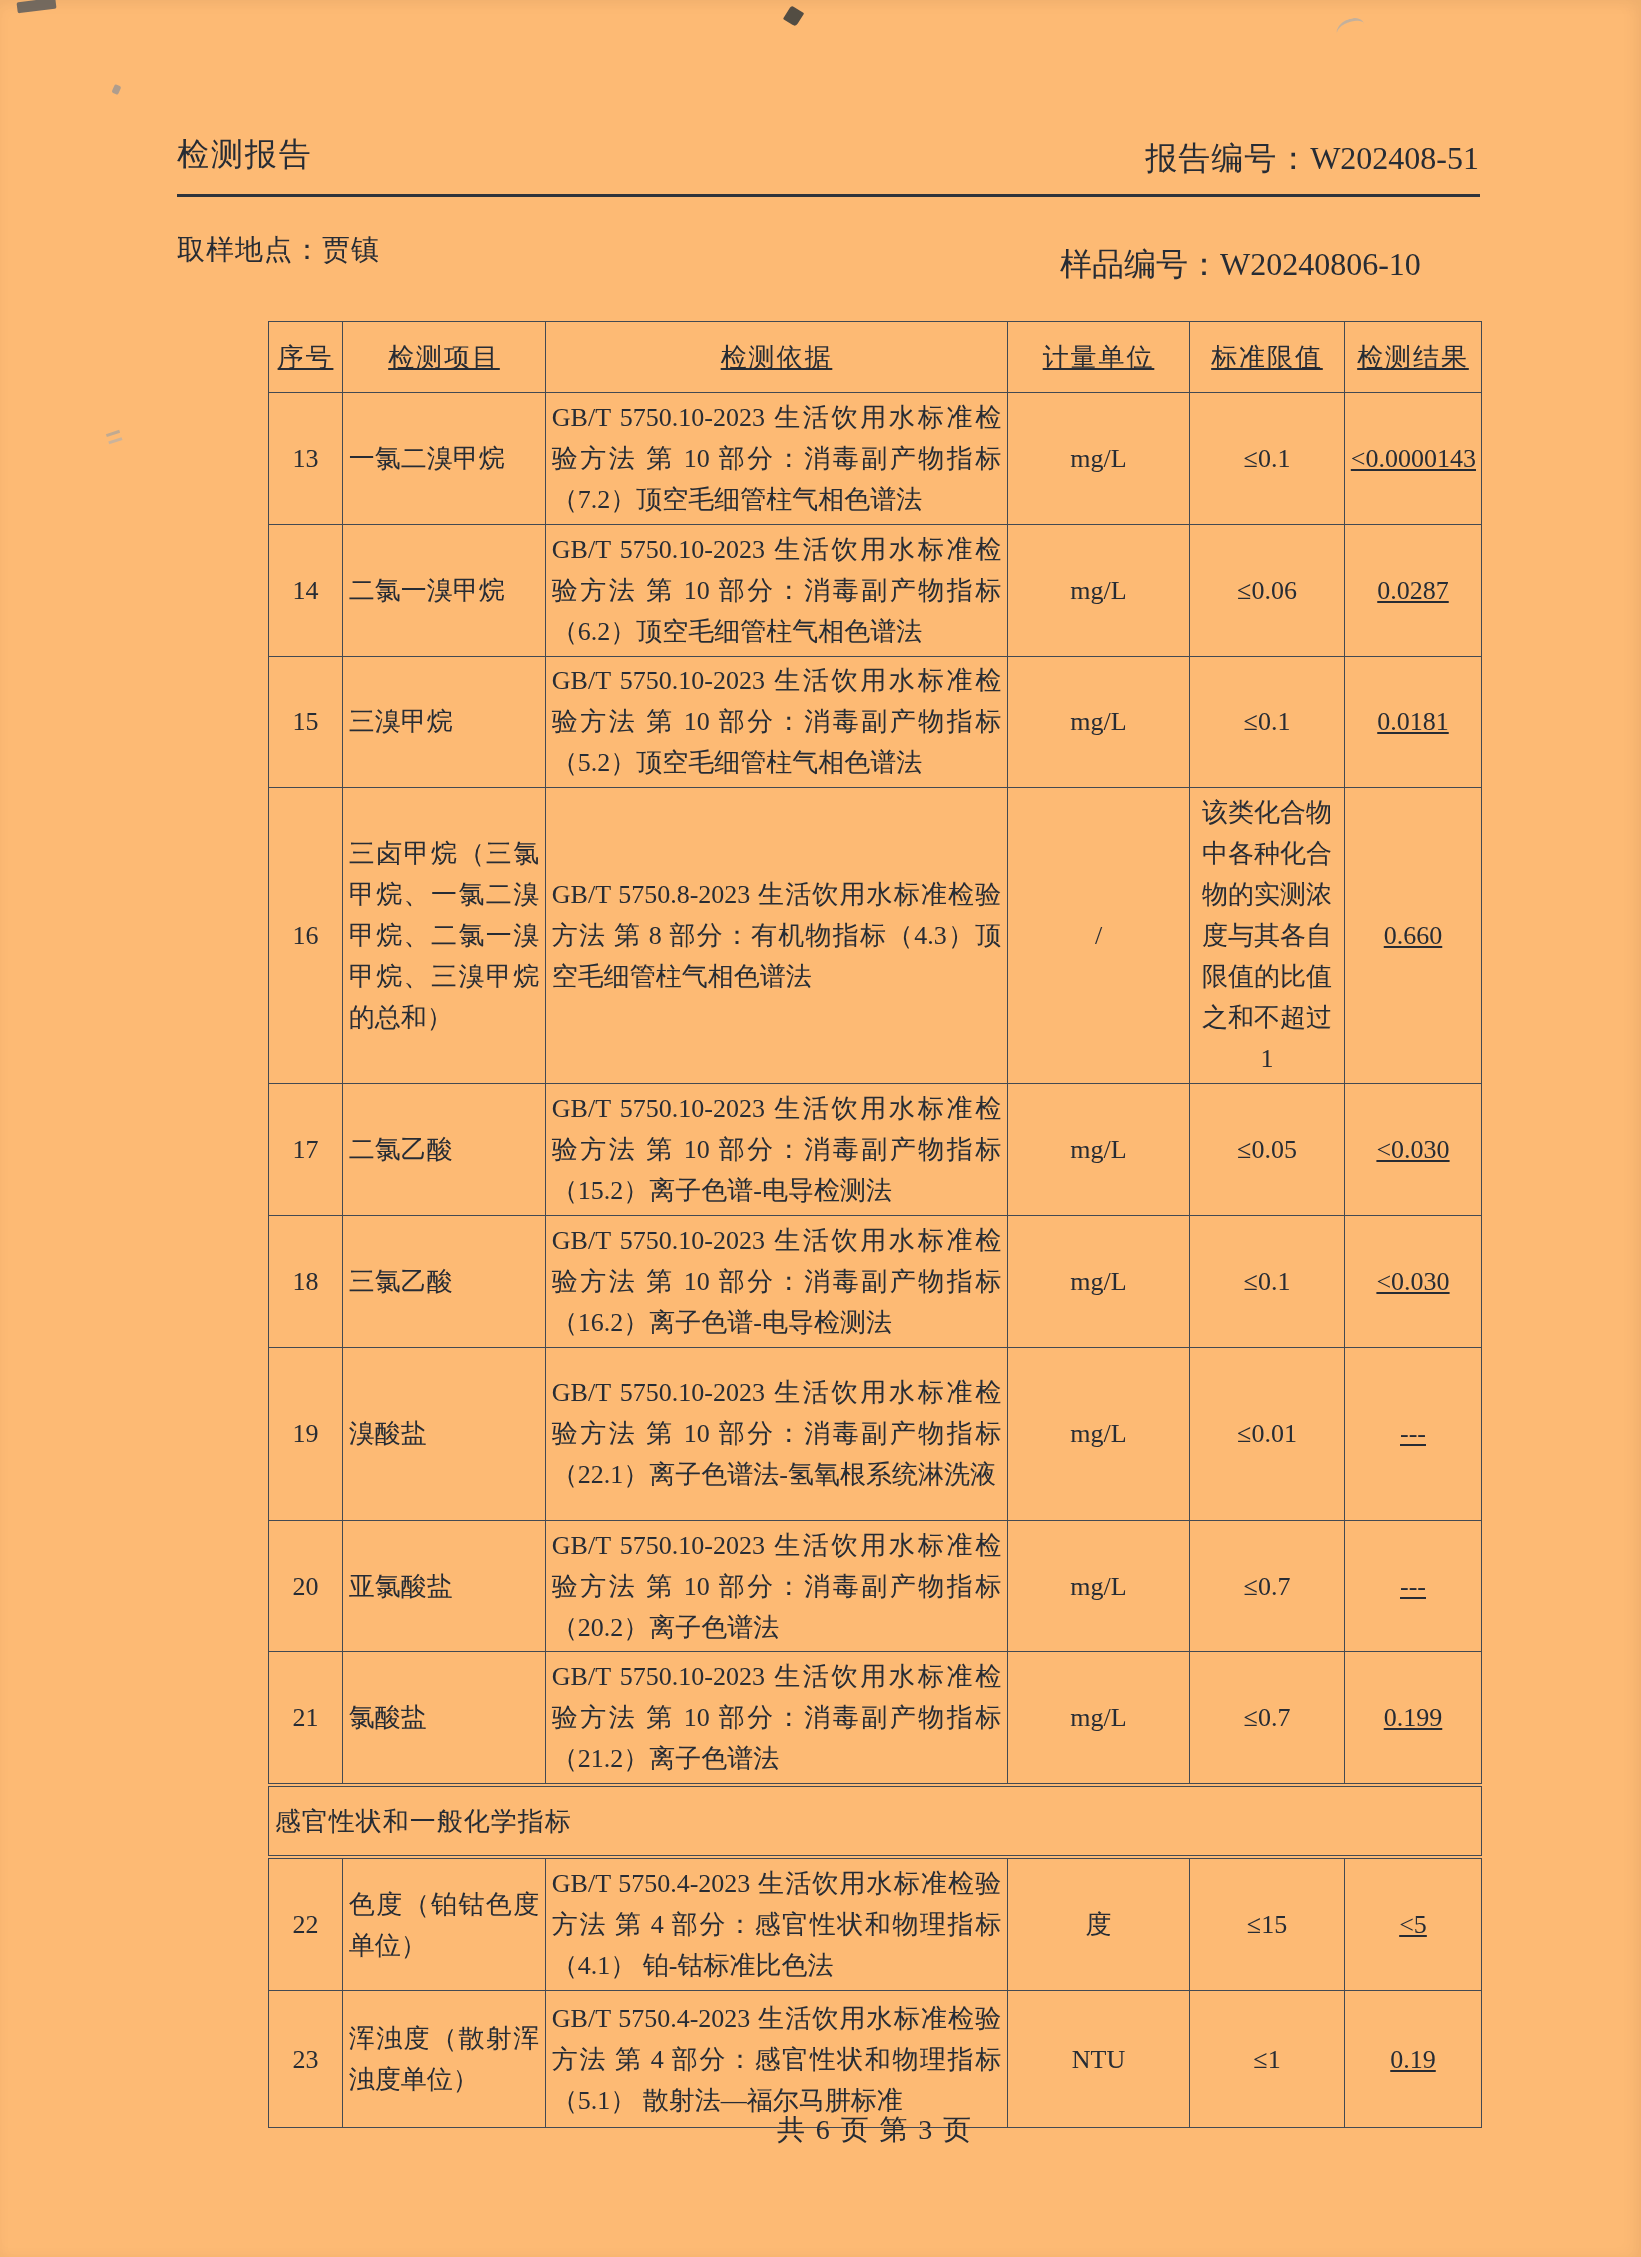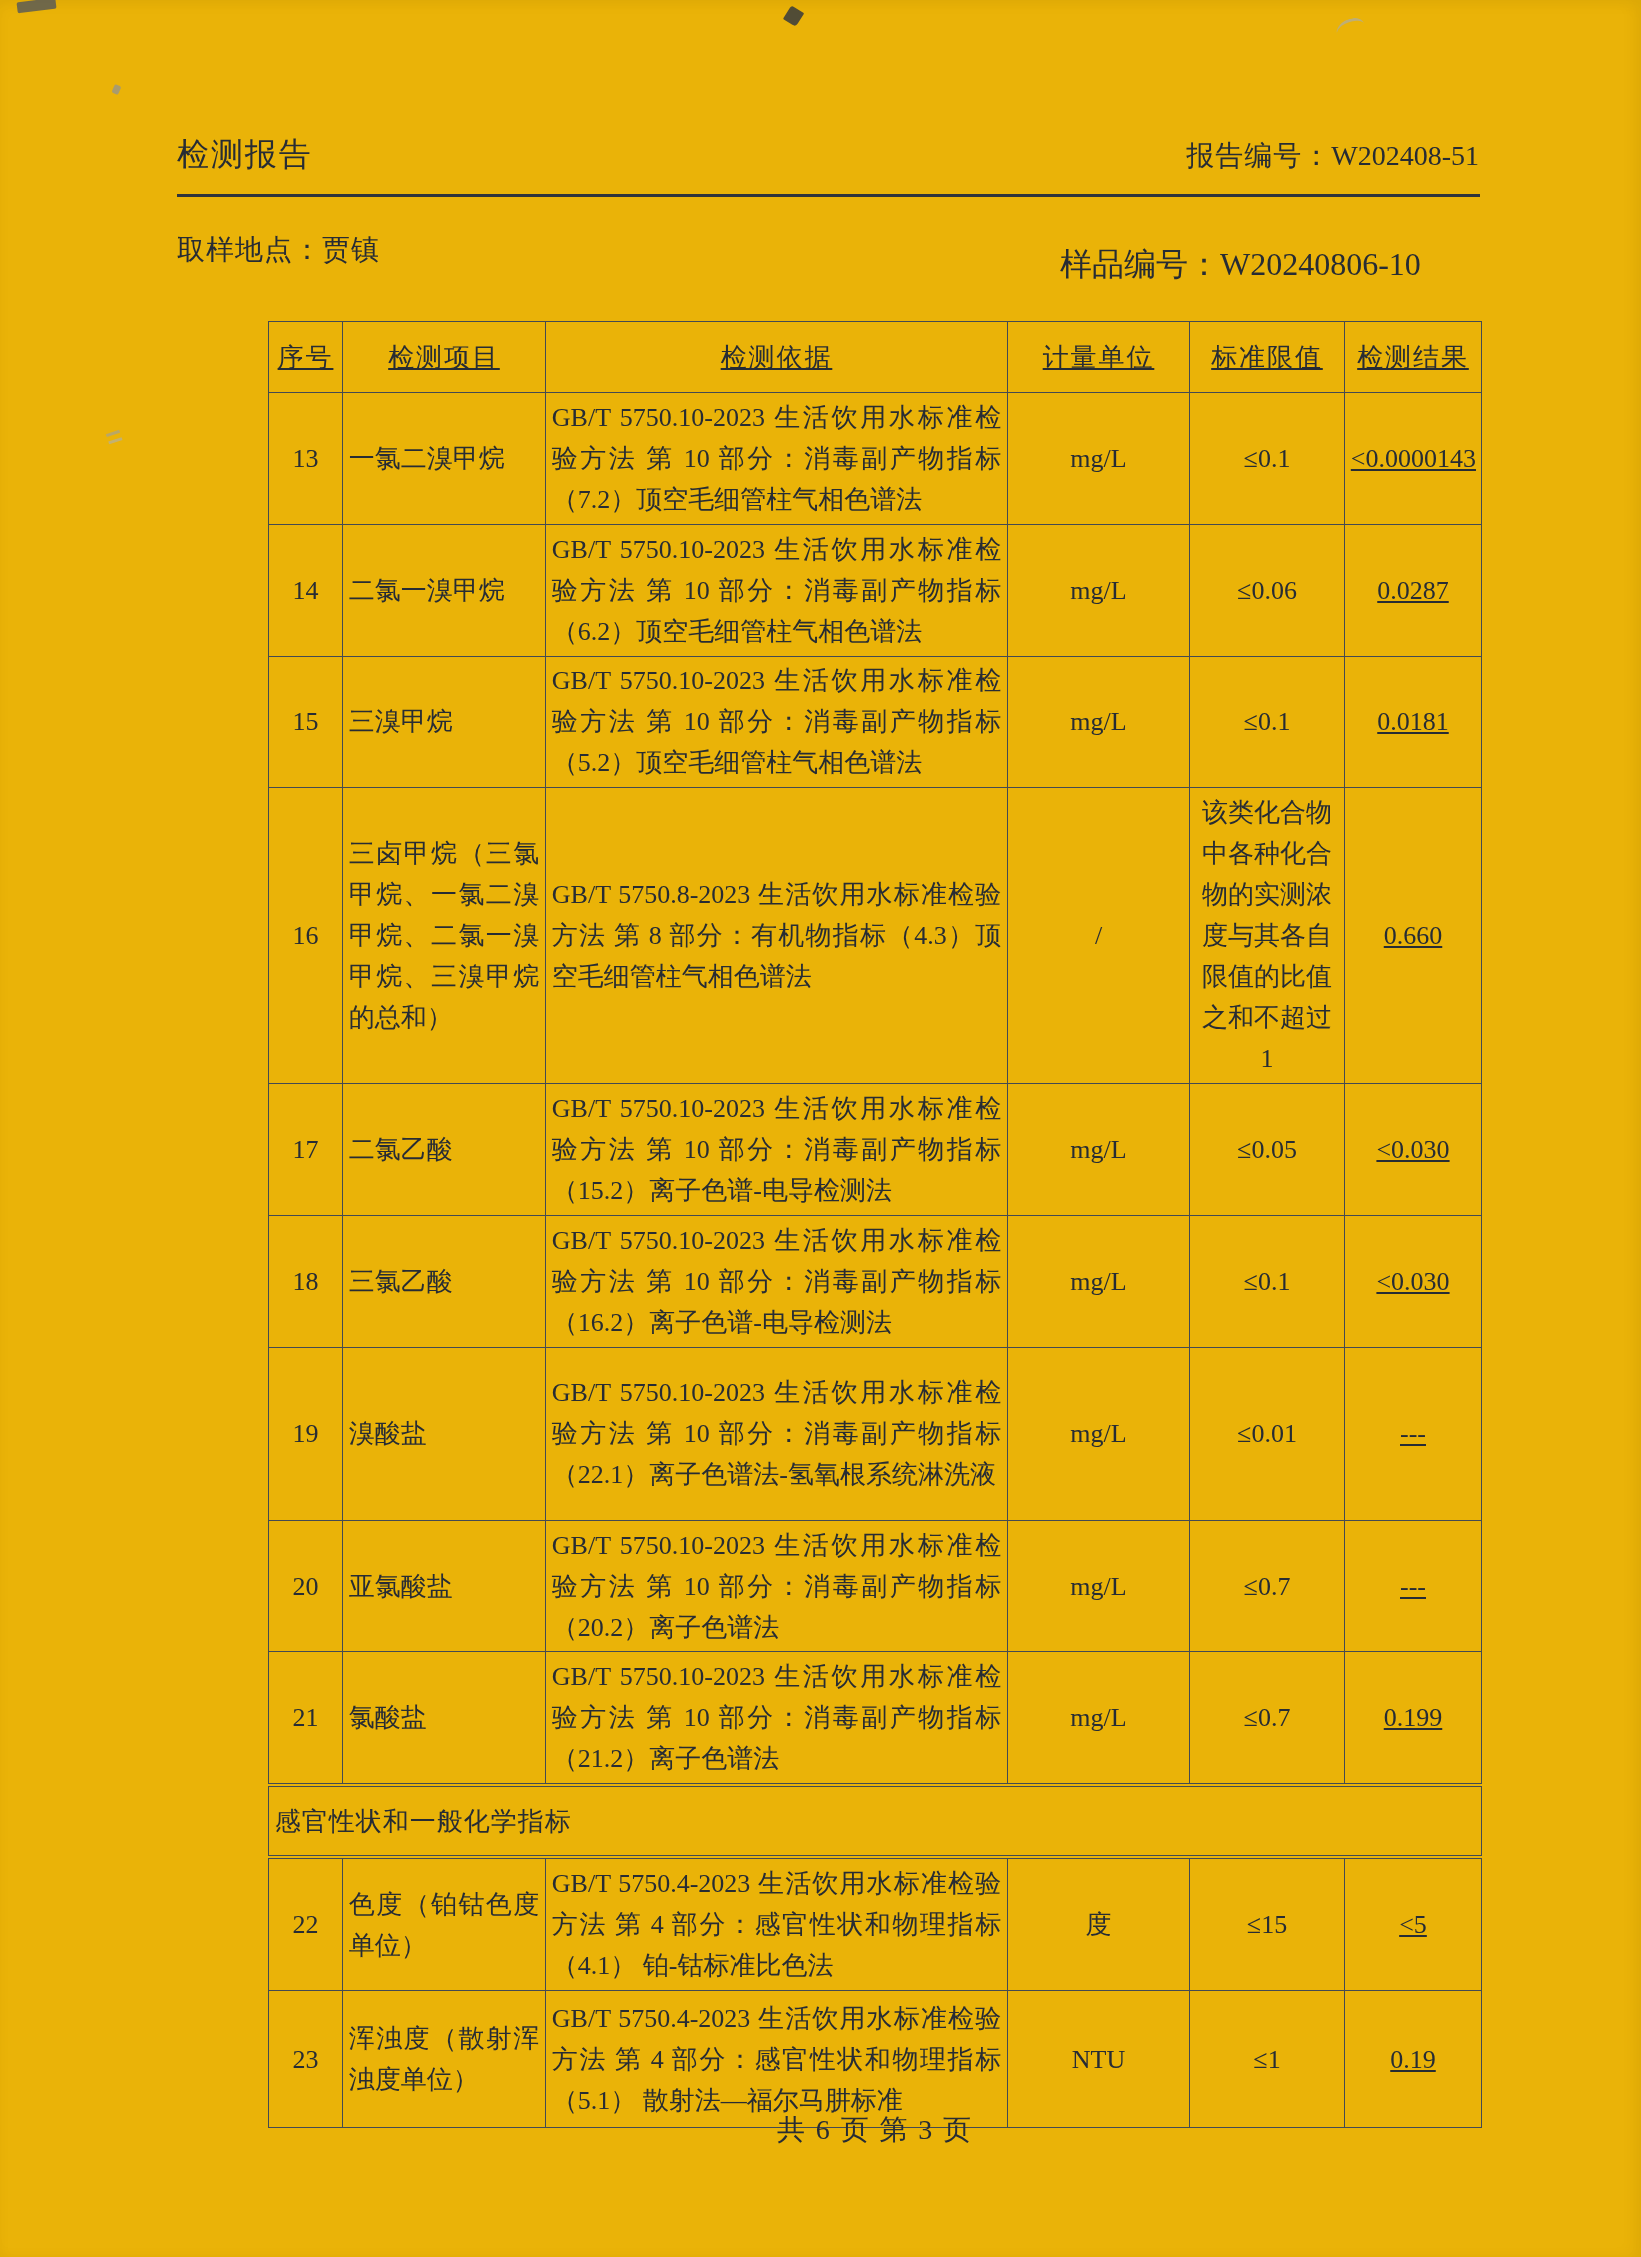--- a/index.html
+++ b/index.html
@@ -1,28 +1,28 @@
 <!DOCTYPE html>
 <html><head>
 <meta charset="utf-8">
 <style>
   html,body{margin:0;padding:0;background:#d8d8d4;}
   .page{
     position:relative;
     width:1641px;height:2257px;
     margin:0 auto;
-    background:#eab308;
+    background:#fdba74;
     font-family:"Liberation Serif","DejaVu Serif",serif;
     color:#272c34;
     overflow:hidden;
     box-shadow: inset -7.7px 0 15.4px rgba(0,0,0,0.035), inset 0 5.8px 13.5px rgba(0,0,0,0.03);
   }
   
   .doc-title{position:absolute;left:177px;top:133px;font-size:32px;letter-spacing:1.9px;}
-  .report-no{position:absolute;right:162px;top:137px;font-size:28px;}
+  .report-no{position:absolute;right:162px;top:137px;font-size:32px;}
   .report-no .lbl{letter-spacing:1px;}
   .rule{position:absolute;left:177px;top:194px;width:1303px;height:2.9px;background:#2f343b;}
   .meta-sampling{position:absolute;left:177px;top:231px;font-size:28px;letter-spacing:1px;}
   .meta-sample-no{position:absolute;left:1060px;top:243px;font-size:32px;}
   
   table.report{
     position:absolute;left:268px;top:321px;width:1214px;
     border-collapse:collapse;table-layout:fixed;
   }
   table.report th, table.report td{

